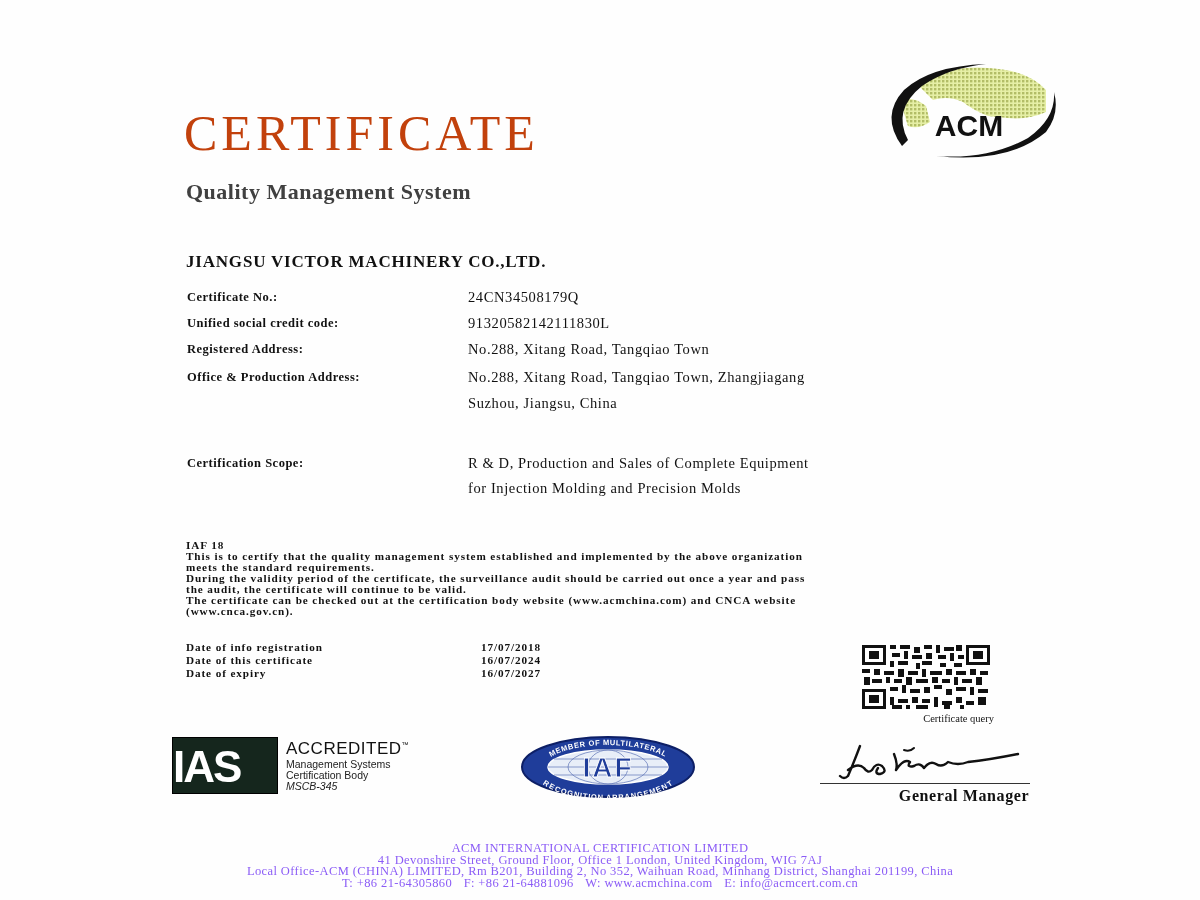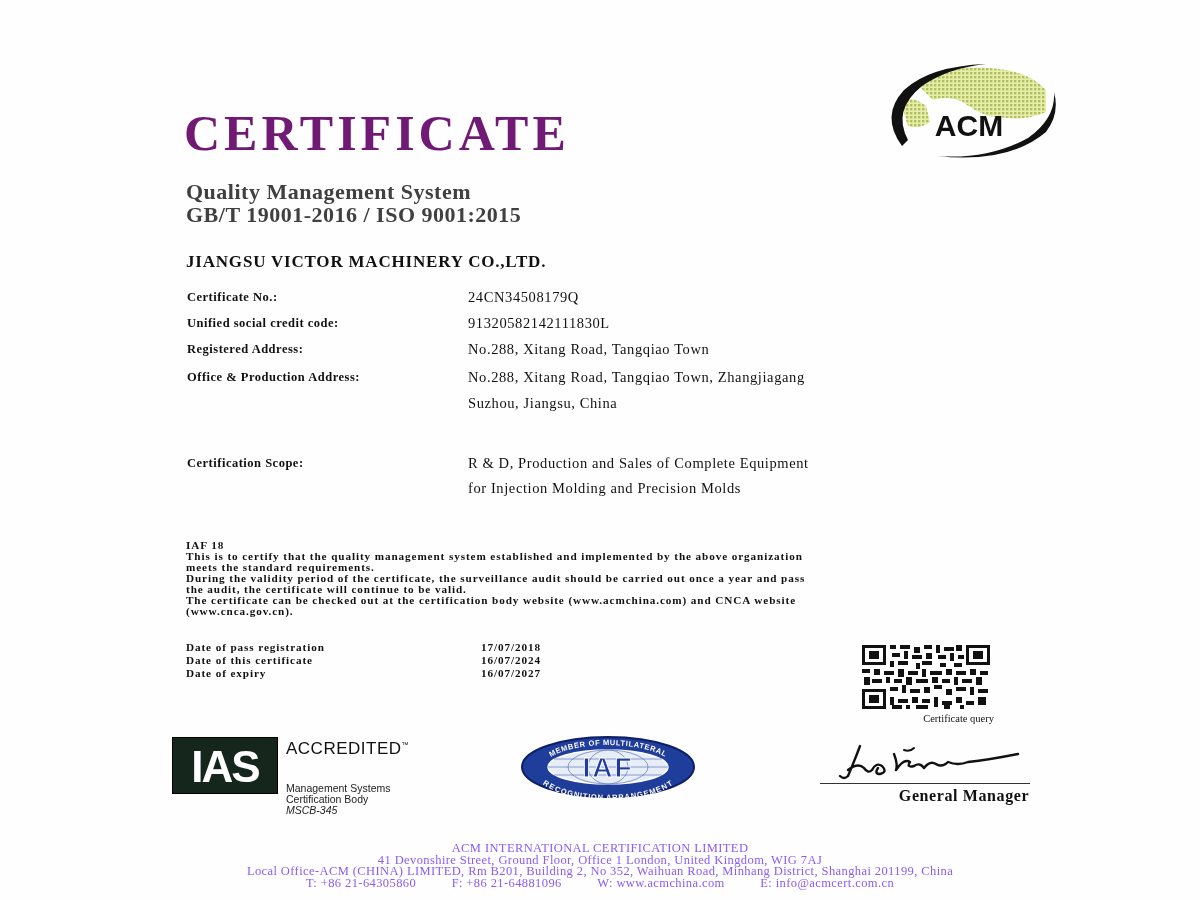--- a/index.html
+++ b/index.html
@@ -3,21 +3,21 @@
 <meta charset="utf-8">
 <style>
   * { box-sizing: border-box; margin: 0; padding: 0; }
   html, body { width: 1200px; height: 900px; background: #ffffff; overflow: hidden; }
   body { position: relative; font-family: "Liberation Serif", "DejaVu Serif", serif; color: #111; }
   .page { position: absolute; left: 0; top: 0; width: 1200px; height: 900px; background: #fefefe; }
 
   
   .acm-logo { position: absolute; left: 878px; top: 60px; width: 182px; height: 100px; }
 
-  .cert-title { position: absolute; left: 184px; top: 108px; font-size: 50px; letter-spacing: 4px; color: #701a75; font-weight: bold; line-height: 1; }
+  .cert-title { position: absolute; left: 184px; top: 108px; font-size: 50px; letter-spacing: 4px; color: #c2410c; font-weight: normal; line-height: 1; }
 
   .std-title { position: absolute; left: 186px; top: 180px; font-size: 22px; font-weight: bold; line-height: 23px; color: #404040; letter-spacing: 0.5px; }
   .std-title div { white-space: nowrap; }
 
   .company { position: absolute; left: 186px; top: 252px; font-size: 17px; font-weight: bold; letter-spacing: 0.8px; color: #111; white-space: nowrap; }
 
   .info { position: absolute; left: 187px; top: 288px; font-size: 13px; }
   .info-row { position: absolute; left: 0; white-space: nowrap; }
   .info-label { position: absolute; left: 0; font-weight: bold; font-size: 12.5px; letter-spacing: 0.5px; }
   .info-value { position: absolute; left: 281px; font-size: 14.5px; letter-spacing: 0.6px; }
@@ -27,33 +27,33 @@
 
   .dates { position: absolute; left: 186px; top: 641px; font-size: 11.2px; font-weight: bold; letter-spacing: 0.9px; line-height: 13px; }
   .date-row { position: relative; height: 13px; white-space: nowrap; }
   .date-label { position: absolute; left: 0; }
   .date-value { position: absolute; left: 295px; }
 
   .qr { position: absolute; left: 860px; top: 643px; width: 130px; height: 68px; }
   .qr-caption { position: absolute; left: 858px; top: 713px; width: 136px; text-align: right; font-size: 10.5px; }
 
   .ias { position: absolute; left: 172px; top: 737px; width: 260px; height: 58px; }
-  .ias-box { position: absolute; left: 0; top: 0; width: 106px; height: 57px; background: #15261d; border: 1px solid #000; color: #fff; font-family: "Liberation Sans", "DejaVu Sans", sans-serif; font-weight: bold; font-size: 44px; line-height: 57px; text-align: center; letter-spacing: -2px; }
+  .ias-box { position: absolute; left: 0; top: 0; width: 106px; height: 57px; background: #15261d; border: 1px solid #000; color: #fff; font-family: "Liberation Sans", "DejaVu Sans", sans-serif; font-weight: bold; font-size: 44px; line-height: 57px; letter-spacing: -2px; }
   .ias-accredited { position: absolute; left: 114px; top: 2px; font-family: "Liberation Sans", "DejaVu Sans", sans-serif; font-size: 17px; letter-spacing: 0.5px; color: #111; white-space: nowrap; }
-  .ias-line { position: absolute; left: 114px; font-family: "Liberation Sans", "DejaVu Sans", sans-serif; font-size: 10.5px; color: #222; white-space: nowrap; line-height: 11px; margin-top: 24px; }
+  .ias-line { position: absolute; left: 114px; font-family: "Liberation Sans", "DejaVu Sans", sans-serif; font-size: 10.5px; color: #222; white-space: nowrap; line-height: 11px; }
 
   .iaf { position: absolute; left: 520px; top: 735px; width: 176px; height: 64px; }
 
   .signature { position: absolute; left: 818px; top: 740px; width: 215px; height: 45px; }
   .sign-line { position: absolute; left: 820px; top: 783px; width: 210px; height: 1px; background: #333; }
   .sign-title { position: absolute; left: 858px; top: 787px; width: 212px; text-align: center; font-weight: bold; font-size: 16px; letter-spacing: 0.6px; font-family: Liberation Serif, serif; }
 
   .footer { position: absolute; left: 0; top: 843px; width: 1200px; text-align: center; font-size: 12.5px; line-height: 11.5px; color: #8b5cf6; letter-spacing: 0.4px; }
   .footer div { white-space: nowrap; }
-  .footer .contact span { display: inline-block; margin: 0 16px; text-align: right; }
+  .footer .contact span { display: inline-block; margin: 0 4px; text-align: right; }
 </style>
 </head>
 <body>
 
 <div class="page">
 
   <div class="acm-logo">
     <svg width="182" height="100" viewBox="0 0 182 100">
       <defs>
         <pattern id="dots" width="4" height="4" patternUnits="userSpaceOnUse">
@@ -69,21 +69,20 @@
       <path d="M24 86 Q2 56 26 30 Q52 6 108 4 Q70 8 44 26 Q14 50 30 80 Z" fill="#111"></path>
       <path d="M58 96 Q130 104 168 72 Q182 54 176 32 Q178 58 150 78 Q110 100 58 96 Z" fill="#111"></path>
       <text x="91" y="76" text-anchor="middle" font-family="Liberation Sans, DejaVu Sans, sans-serif" font-weight="bold" font-size="30" fill="#111">ACM</text>
     </svg>
   </div>
 
   <h1 class="cert-title">CERTIFICATE</h1>
 
   <div class="std-title">
     <div>Quality Management System</div>
-    <div>GB/T 19001-2016 / ISO 9001:2015</div>
   </div>
 
   <div class="company">JIANGSU VICTOR MACHINERY CO.,LTD.</div>
 
   <div class="info">
     <div class="info-row" style="top:2px">
       <span class="info-label">Certificate No.:</span>
       <span class="info-value" style="top:-1px">24CN34508179Q</span>
     </div>
     <div class="info-row" style="top:28px">
@@ -111,21 +110,21 @@
     <div>This is to certify that the quality management system established and implemented by the above organization</div>
     <div>meets the standard requirements.</div>
     <div>During the validity period of the certificate, the surveillance audit should be carried out once a year and pass</div>
     <div>the audit, the certificate will continue to be valid.</div>
     <div>The certificate can be checked out at the certification body website (www.acmchina.com) and CNCA website</div>
     <div>(www.cnca.gov.cn).</div>
   </div>
 
   <div class="dates">
     <div class="date-row">
-      <span class="date-label">Date of pass registration</span>
+      <span class="date-label">Date of info registration</span>
       <span class="date-value">17/07/2018</span>
     </div>
     <div class="date-row">
       <span class="date-label">Date of this certificate</span>
       <span class="date-value">16/07/2024</span>
     </div>
     <div class="date-row">
       <span class="date-label">Date of expiry</span>
       <span class="date-value">16/07/2027</span>
     </div>

